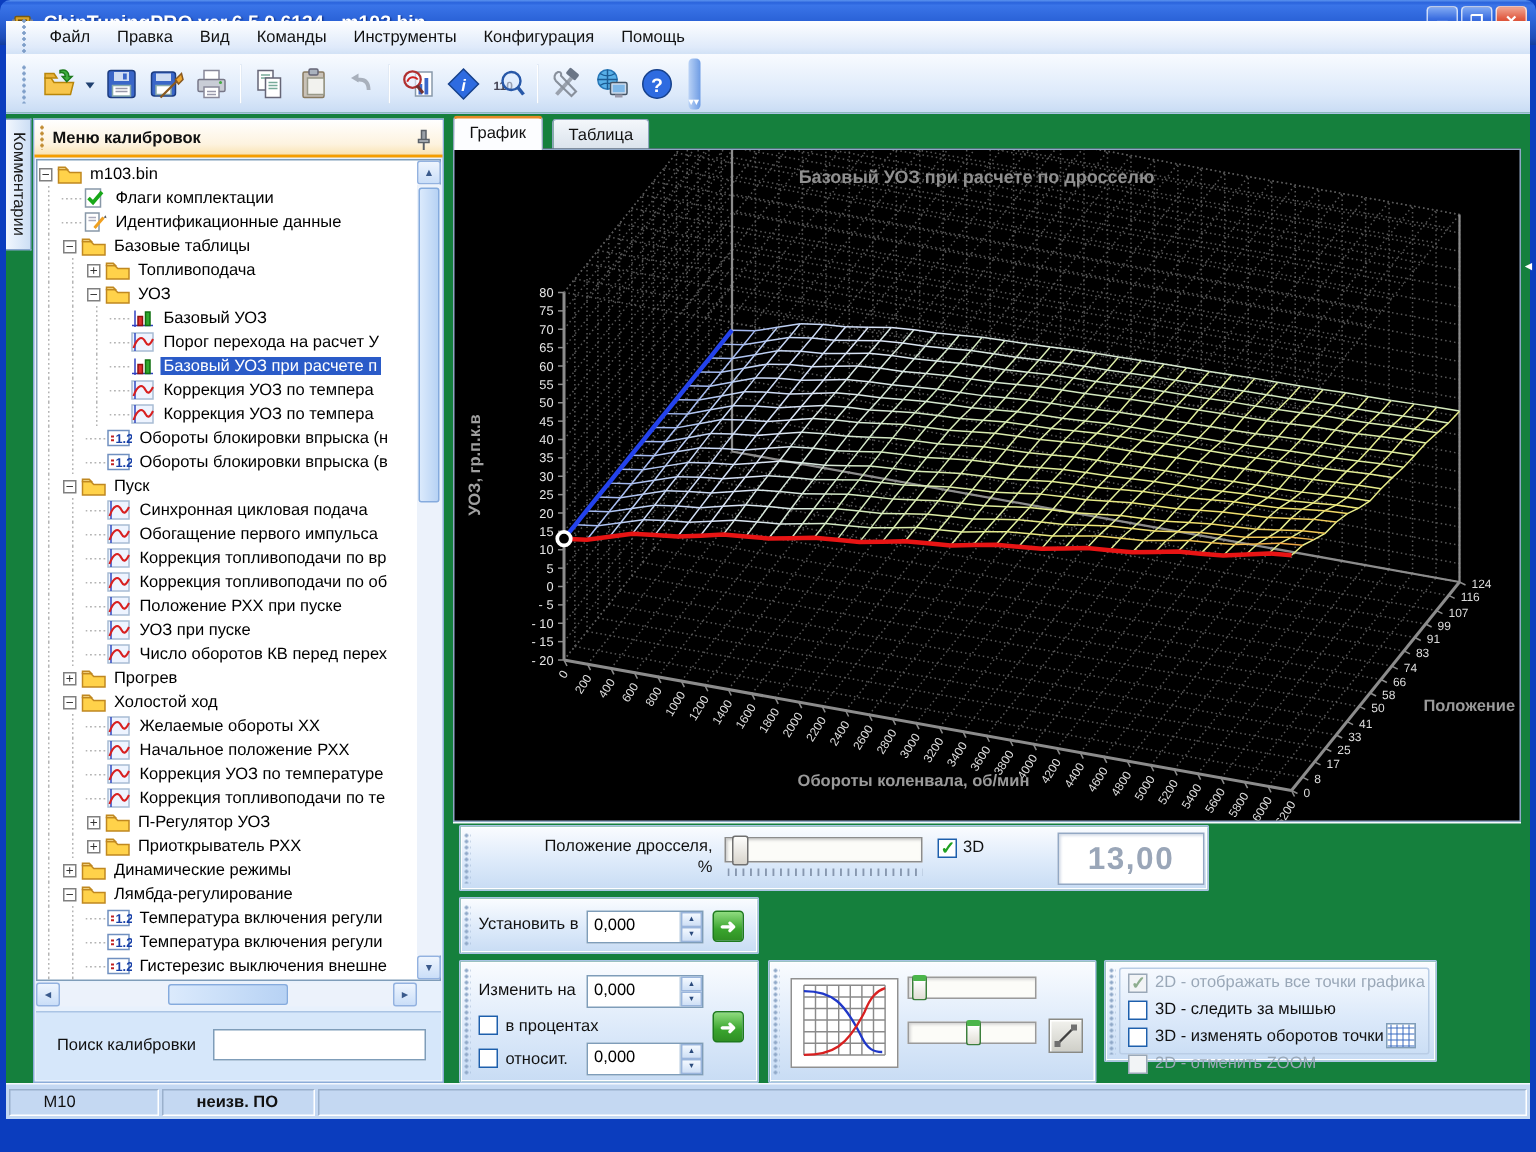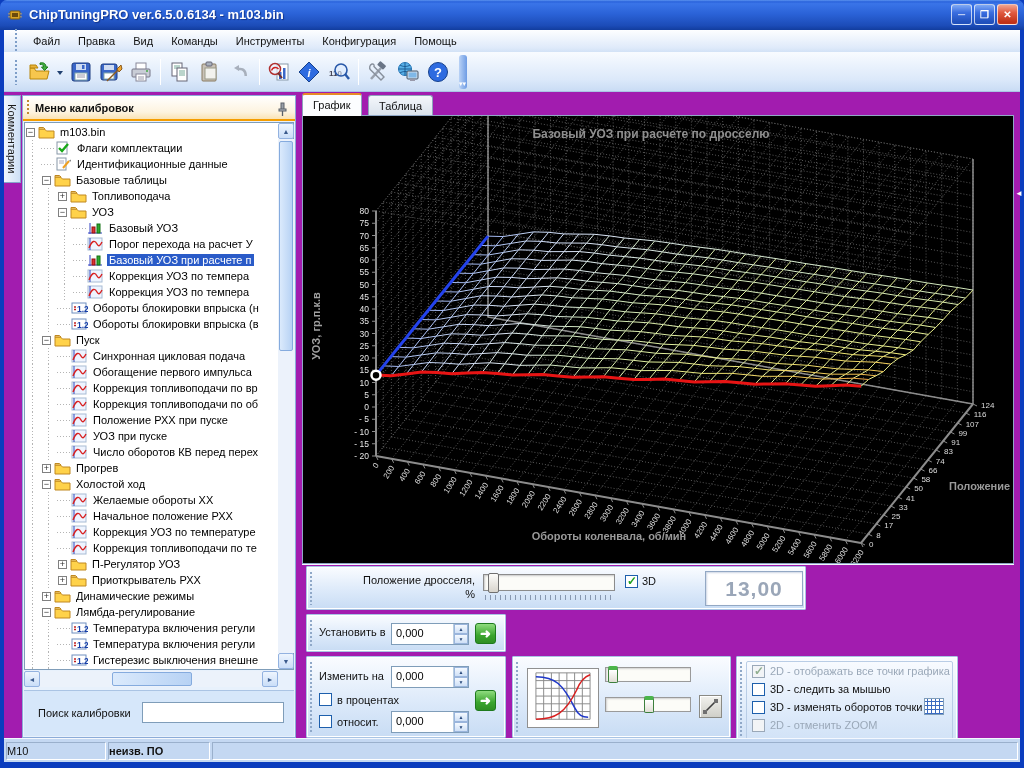--- a/index.html
+++ b/index.html
@@ -13,21 +13,21 @@
   #app-icon { position:absolute; left:7px; top:7px; width:16px; height:16px; }
   #title-text { position:absolute; left:29px; top:0; line-height:30px; color:#fff; font-size:13px; font-weight:bold;
     text-shadow:1px 1px 1px #12348c; white-space:nowrap; }
   #win-buttons { position:absolute; right:6px; top:4px; display:flex; gap:2px; }
   .wbtn { width:21px; height:21px; border-radius:3px; border:1px solid rgba(255,255,255,.7);
     color:#fff; font-size:10px; font-weight:bold; text-align:center; line-height:19px;
     background:linear-gradient(180deg,#7fa9f4,#3a6de0 40%,#2050bc 90%); }
   .wbtn.close { background:linear-gradient(180deg,#f0a490,#e05a40 40%,#c03218 90%); }
 
   
-  #client { position:absolute; left:4px; top:30px; width:1016px; height:732px; background:#a21caf; }
+  #client { position:absolute; left:4px; top:14px; width:1016px; height:732px; background:#15803d; }
 
   
   #menubar { position:absolute; left:0; top:0; width:1016px; height:22px;
     background:linear-gradient(180deg,#fdfeff,#dfeafa 80%,#d2e2f6); display:flex; align-items:center; padding-left:10px; }
   .menu-item { padding:3px 9px; color:#111; }
   #toolbar { position:absolute; left:0; top:22px; width:1016px; height:40px;
     background:linear-gradient(180deg,#f8fbff,#dce9fa 70%,#c9dcf4); border-bottom:1px solid #aac4e4;
     display:flex; align-items:center; padding-left:10px; }
   .tgrip { width:4px; height:26px; margin-right:6px;
     background-image:radial-gradient(circle,#7e9ec8 1px,transparent 1.3px); background-size:4px 4px; }
@@ -130,32 +130,32 @@
   .gbtn { position:absolute; width:21px; height:21px; border-radius:3px; border:1px solid #1e7a1e;
     background:linear-gradient(180deg,#8fdc7f,#3aa52e 60%,#2f8f24); color:#fff; font-weight:bold; text-align:center; line-height:19px; font-size:13px; }
 
   #panel-mid { left:508px; top:626px; width:219px; height:82px; }
   #mid-thumb { position:absolute; left:14px; top:11px; width:72px; height:60px; background:#fff; border:1px solid #909090; }
   .mslider { position:absolute; width:86px; height:15px; background:#fcfcf8; border:1px solid #9a9a9a; box-shadow:inset 1px 1px 2px #d0d0d0; }
   .mthumb { position:absolute; top:-2px; width:10px; height:17px; background:linear-gradient(180deg,#fff,#e0ddd4); border:1px solid #3c7f3c; border-top:4px solid #4bb54b; border-radius:2px; }
   #mid-btn { position:absolute; left:186px; top:38px; width:23px; height:23px; background:linear-gradient(180deg,#f2f2ee,#cfcfc8);
     border:1px solid #8a8a84; box-shadow:inset 1px 1px 0 #fff; }
 
-  #panel-opts { left:732px; top:626px; width:222px; height:106px; }
+  #panel-opts { left:732px; top:626px; width:222px; height:68px; }
   #opts-inner { position:absolute; left:9px; top:4px; right:4px; bottom:4px; border:1px solid #b9cde6; border-radius:2px; }
   .opt-row { display:flex; align-items:center; gap:5px; height:18px; padding-left:5px; position:relative; }
   .opt-row .lbl { color:#111; }
   .opt-row.disabled .lbl { color:#9aa8b8; }
   #grid-btn { position:absolute; right:8px; top:0px; width:20px; height:17px; background:#fff; border:1px solid #7f9db9;
     background-image:linear-gradient(#3a6ac0 1px,transparent 1px),linear-gradient(90deg,#3a6ac0 1px,transparent 1px);
     background-size:4px 4px; background-position:2px 2px; background-repeat:repeat; }
 
   
   #statusbar { position:absolute; left:0; top:708px; width:1016px; height:24px; background:#c4d8f2; border-top:1px solid #f4f8fe; }
-  .sb-sec { position:absolute; top:3px; height:18px; border:1px solid; border-color:#9ab0cc #fff #fff #9ab0cc; padding:2px 0; color:#111; }
+  .sb-sec { position:absolute; top:3px; height:18px; border:1px solid; border-color:#9ab0cc #fff #fff #9ab0cc; padding:2px 22px; color:#111; }
 
   svg text { font-family:"Liberation Sans",sans-serif; }
 </style>
 </head>
 <body>
 
 <div id="titlebar">
   <svg id="app-icon" viewBox="0 0 16 16">
     <rect x="3" y="4" width="10" height="8" rx="1" fill="#d8a428" stroke="#7a5a10"></rect>
     <rect x="5" y="6" width="6" height="4" fill="#6a4a0c"></rect>

